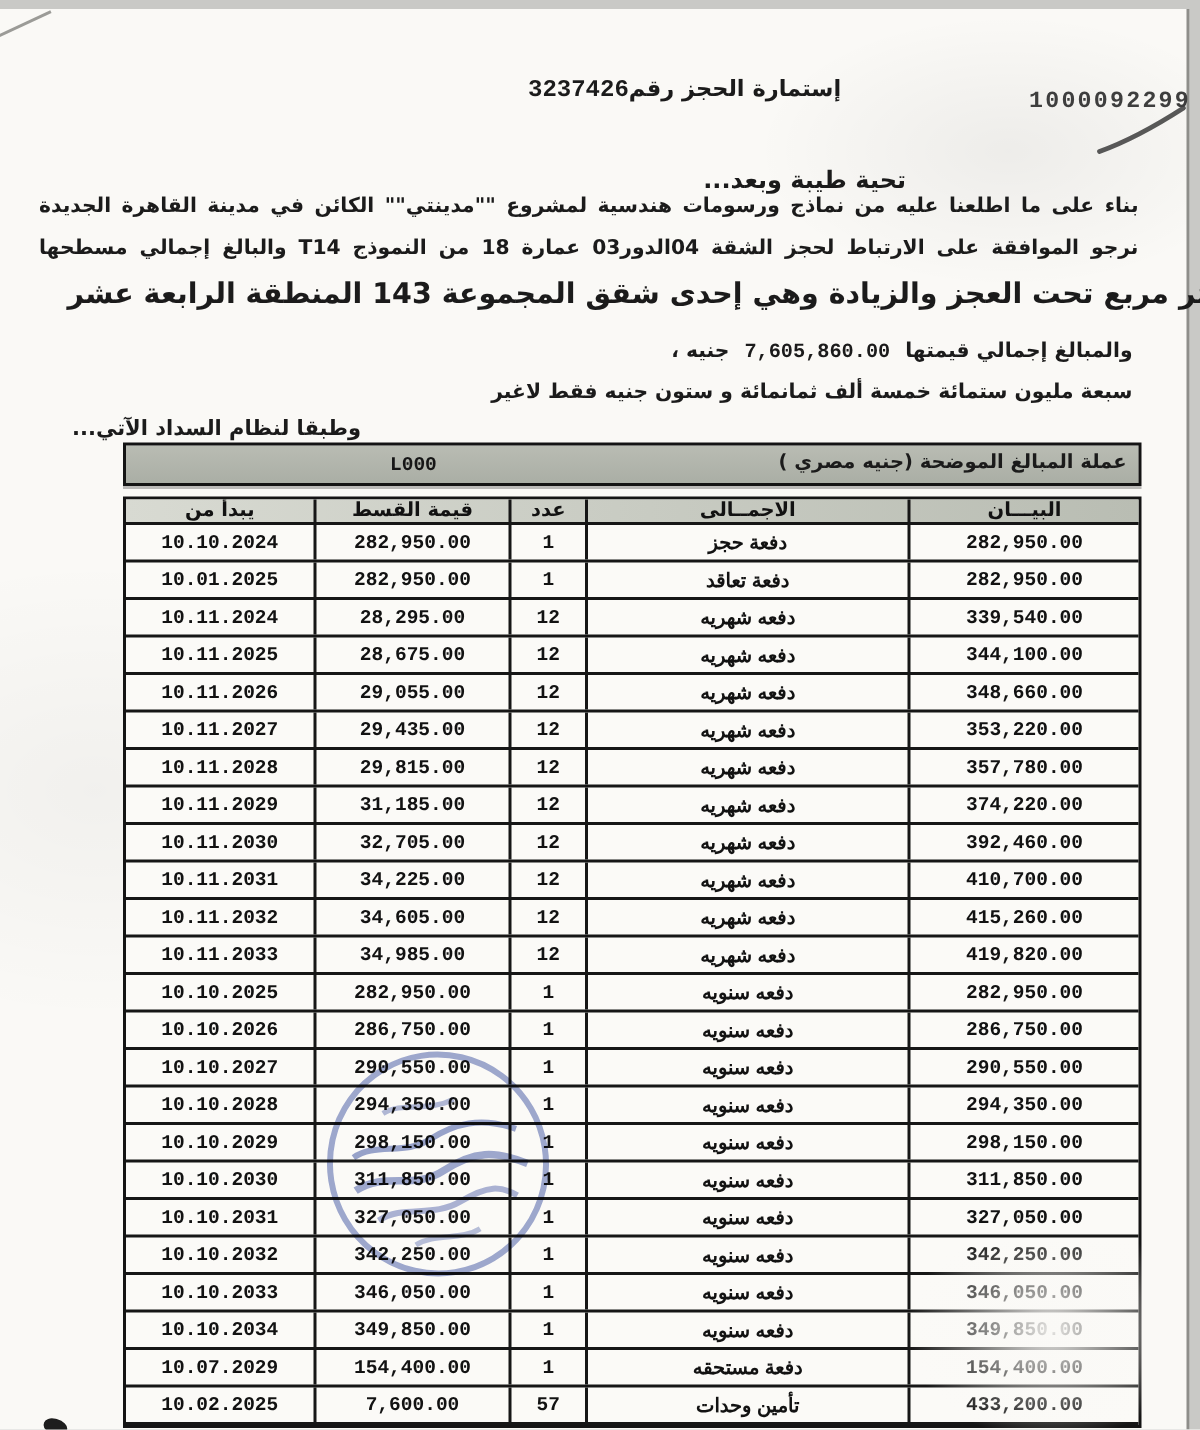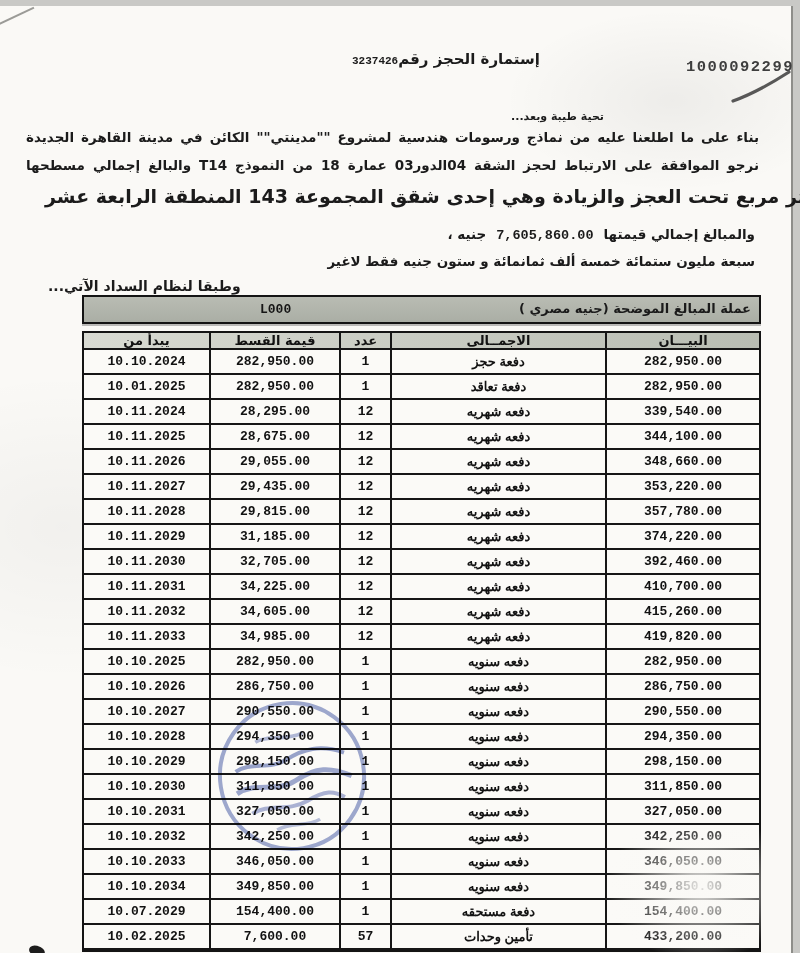--- a/index.html
+++ b/index.html
@@ -16,24 +16,24 @@
       radial-gradient(320px 220px at 8% 55%, rgba(0,0,0,0.035), transparent 70%),
       radial-gradient(300px 160px at 55% 90%, rgba(0,0,0,0.03), transparent 70%),
       #faf9f6;
     border-right:2px solid #8e8e8a;
   }
   .abs{position:absolute;}
   .ar{direction:rtl;font-weight:bold;color:#1b1b1b;}
   .mono{font-family:"Liberation Mono","DejaVu Sans Mono",monospace;font-weight:bold;}
 
   .doc-title{left:352px;top:44px;font-size:15px;white-space:nowrap;}
-  .doc-title .num{font-size:11px;letter-spacing:1px;}
+  .doc-title .num{font-size:16px;letter-spacing:1px;}
   .ref-num{left:686px;top:52px;font-size:15.5px;color:#3e3e3e;letter-spacing:1.5px;}
   .greeting{right:10px;top:79px;font-size:14px;white-space:nowrap;}
-  .salutation{right:187px;top:104px;font-size:11px;}
+  .salutation{right:187px;top:104px;font-size:16px;}
   .pline{right:32px;font-size:13.5px;width:733px;text-align:justify;text-align-last:justify;}
   .p1{top:123px;}
   .p2{top:151px;}
   .p3{left:45px;top:179px;font-size:19px;white-space:nowrap;}
   .amount-line{right:36px;top:220px;font-size:13.5px;white-space:nowrap;}
   .amount-line .num{font-size:13.5px;padding:0 10px;}
   .words-line{right:36px;top:247px;font-size:13.5px;white-space:nowrap;}
   .intro-line{left:48px;top:272px;font-size:14px;white-space:nowrap;}
 
   

